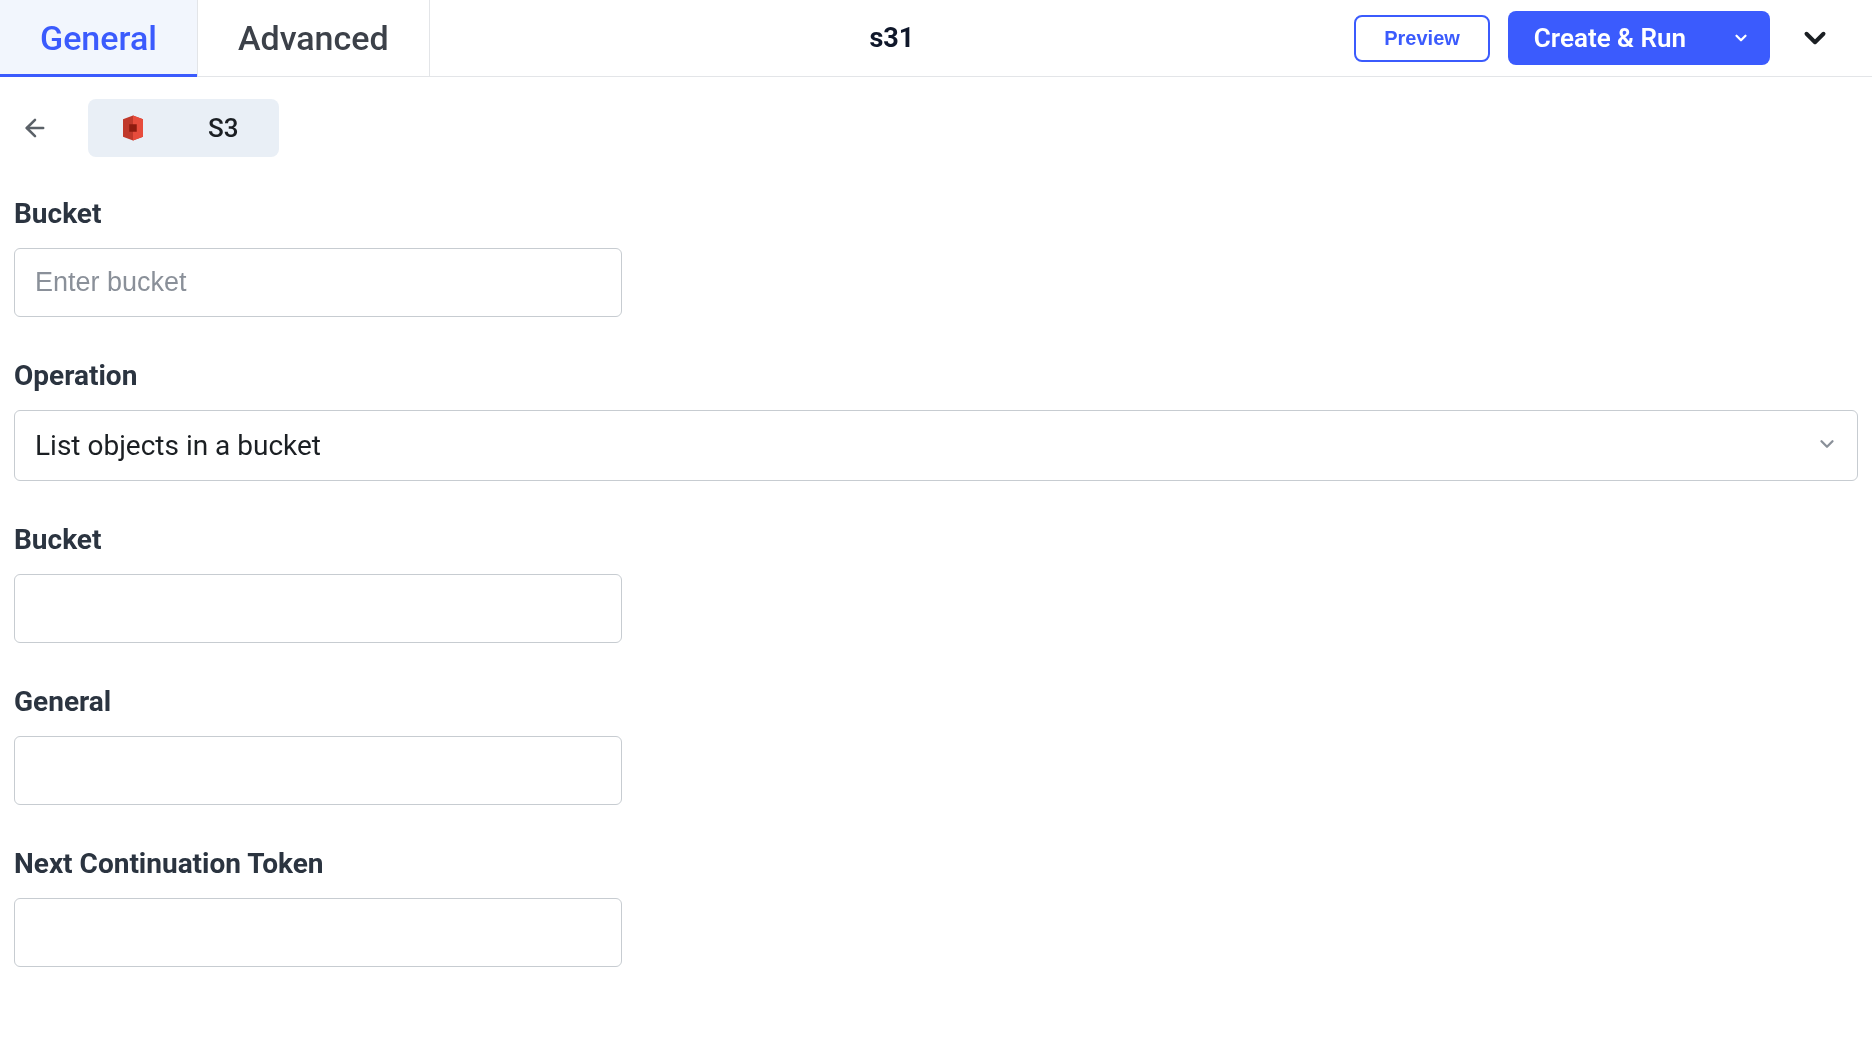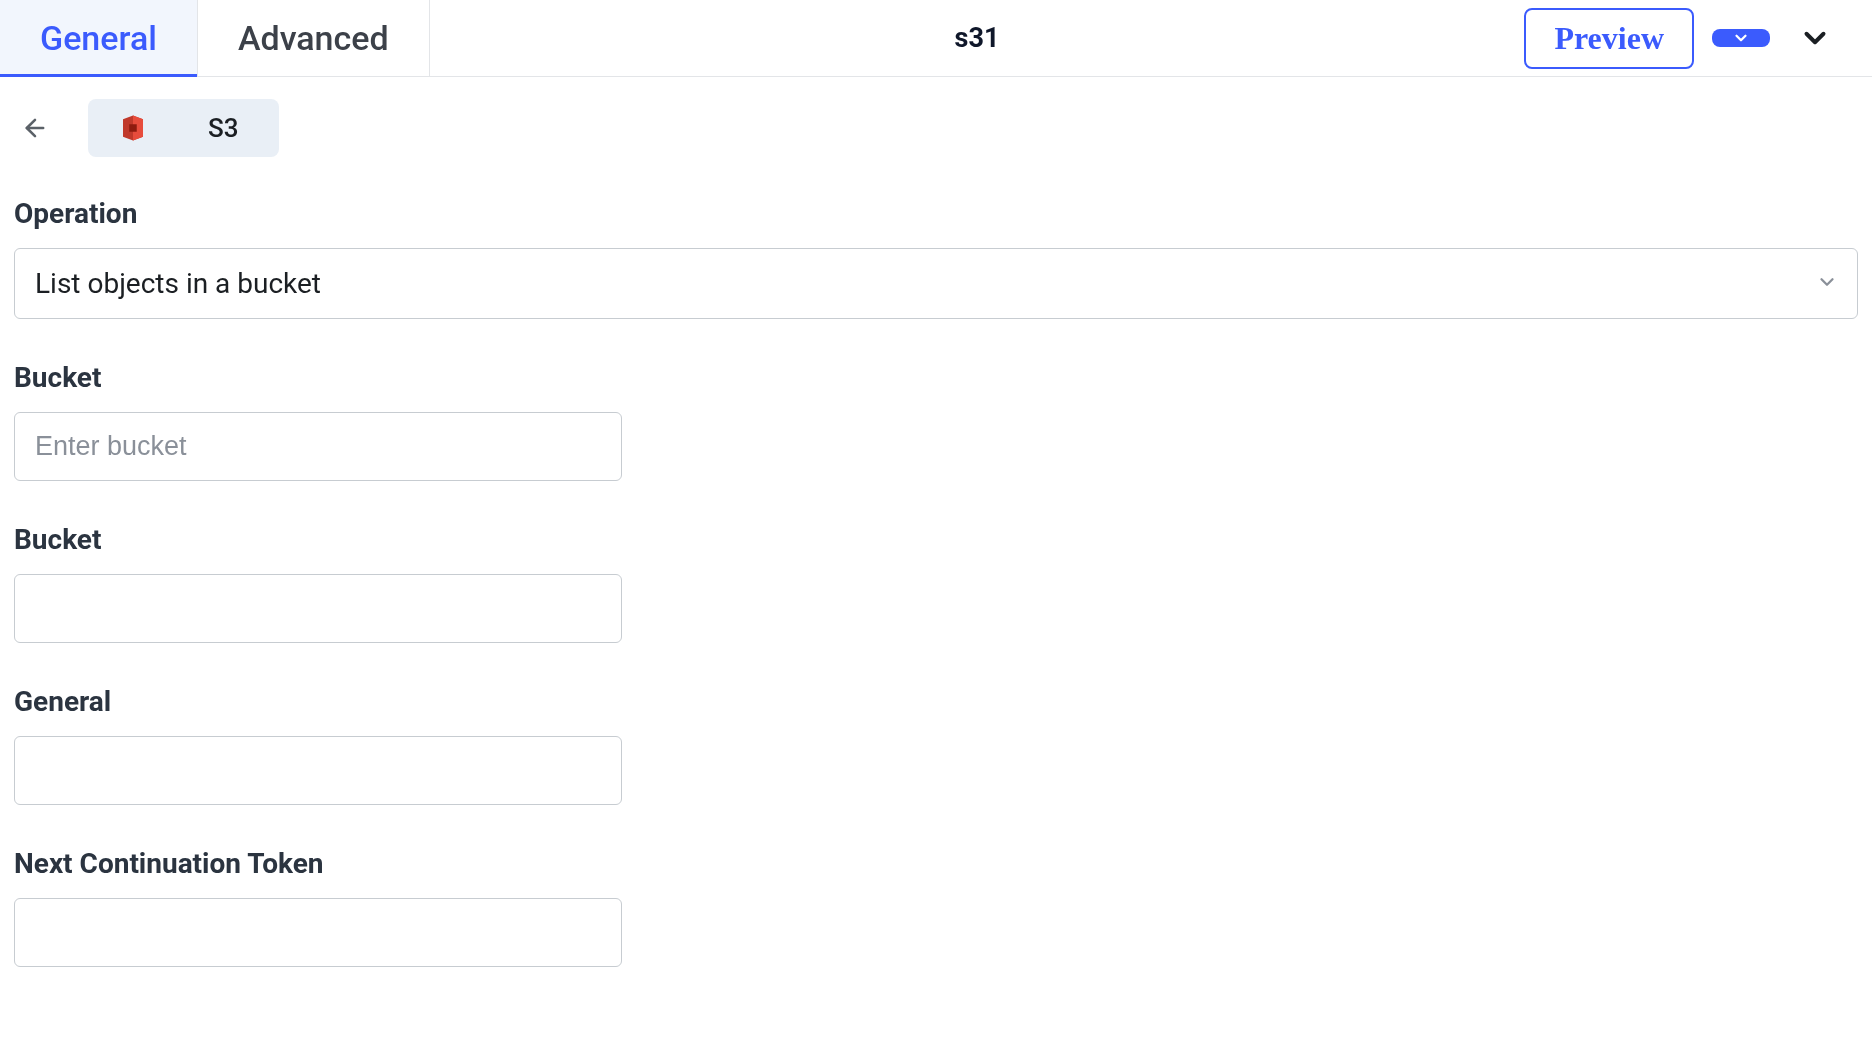--- a/index.html
+++ b/index.html
@@ -63,26 +63,25 @@
     .topbar-actions {
       display: flex;
       align-items: center;
       gap: 18px;
       padding-right: 30px;
     }
     .btn-preview {
       background: #fff;
       border: 2px solid #3b5bfd;
       color: #3b5bfd;
-      font-size: 32px;
+      font-size: 20px;
       font-weight: 600;
       padding: 10px 28px;
       border-radius: 8px;
       cursor: pointer;
-      font-family: Liberation Serif, serif;
     }
     .btn-create-run {
       display: flex;
       align-items: center;
       background: #3b5bfd;
       border: none;
       border-radius: 8px;
       overflow: hidden;
       cursor: pointer;
     }
@@ -211,20 +210,21 @@
     </div>
   </div>
   <div class="topbar-center">
     <div class="topbar-title">s31</div>
   </div>
   <div class="topbar-actions">
     <button class="btn-preview">
       <span>Preview</span>
     </button>
     <div class="btn-create-run">
+      <span class="label">Create &amp; Run</span>
       <span class="caret">
         <svg width="18" height="18" viewBox="0 0 24 24" fill="none" stroke="#fff" stroke-width="3" stroke-linecap="round" stroke-linejoin="round">
             <polyline points="6 9 12 15 18 9"></polyline>
           </svg>
       </span>
     </div>
     <span class="chevron-lg">
       <svg width="34" height="34" viewBox="0 0 24 24" fill="none" stroke="#1b1f23" stroke-width="2.8" stroke-linecap="round" stroke-linejoin="round">
           <polyline points="6 9 12 15 18 9"></polyline>
         </svg>
@@ -245,42 +245,42 @@
         <path fill="#c0392b" d="M4 5 L12 2 L20 5 L20 19 L12 22 L4 19 Z"></path>
         <path fill="#e74c3c" d="M12 2 L20 5 L20 19 L12 22 Z"></path>
         <rect x="9" y="9" width="6" height="6" fill="#8e1b0f"></rect>
       </svg>
     </span>
     <span class="text">S3</span>
   </div>
 </div>
 
 <div class="form">
+
+  <div class="form-group">
+    <label class="form-label">Bucket</label>
+    <input class="input" type="text" placeholder="Enter bucket" style="">
+  </div>
 
   <div class="form-group">
     <label class="form-label">Operation</label>
     <div class="select-wrap">
       <div class="select">
         <span>List objects in a bucket</span>
       </div>
       <span class="select-caret">
         <svg width="22" height="22" viewBox="0 0 24 24" fill="none" stroke="#8a9099" stroke-width="2.5" stroke-linecap="round" stroke-linejoin="round">
             <polyline points="6 9 12 15 18 9"></polyline>
           </svg>
       </span>
     </div>
   </div>
 
   <div class="form-group">
     <label class="form-label">Bucket</label>
-    <input class="input" type="text" placeholder="Enter bucket" style="">
-  </div>
-
-  <div class="form-group">
-    <label class="form-label">Bucket</label>
     <input class="input" type="text" style="">
   </div>
 
   <div class="row-2col">
     <div class="col form-group">
       <label class="form-label">General</label>
       <input class="input" type="text" style="">
     </div>
   </div>
 

